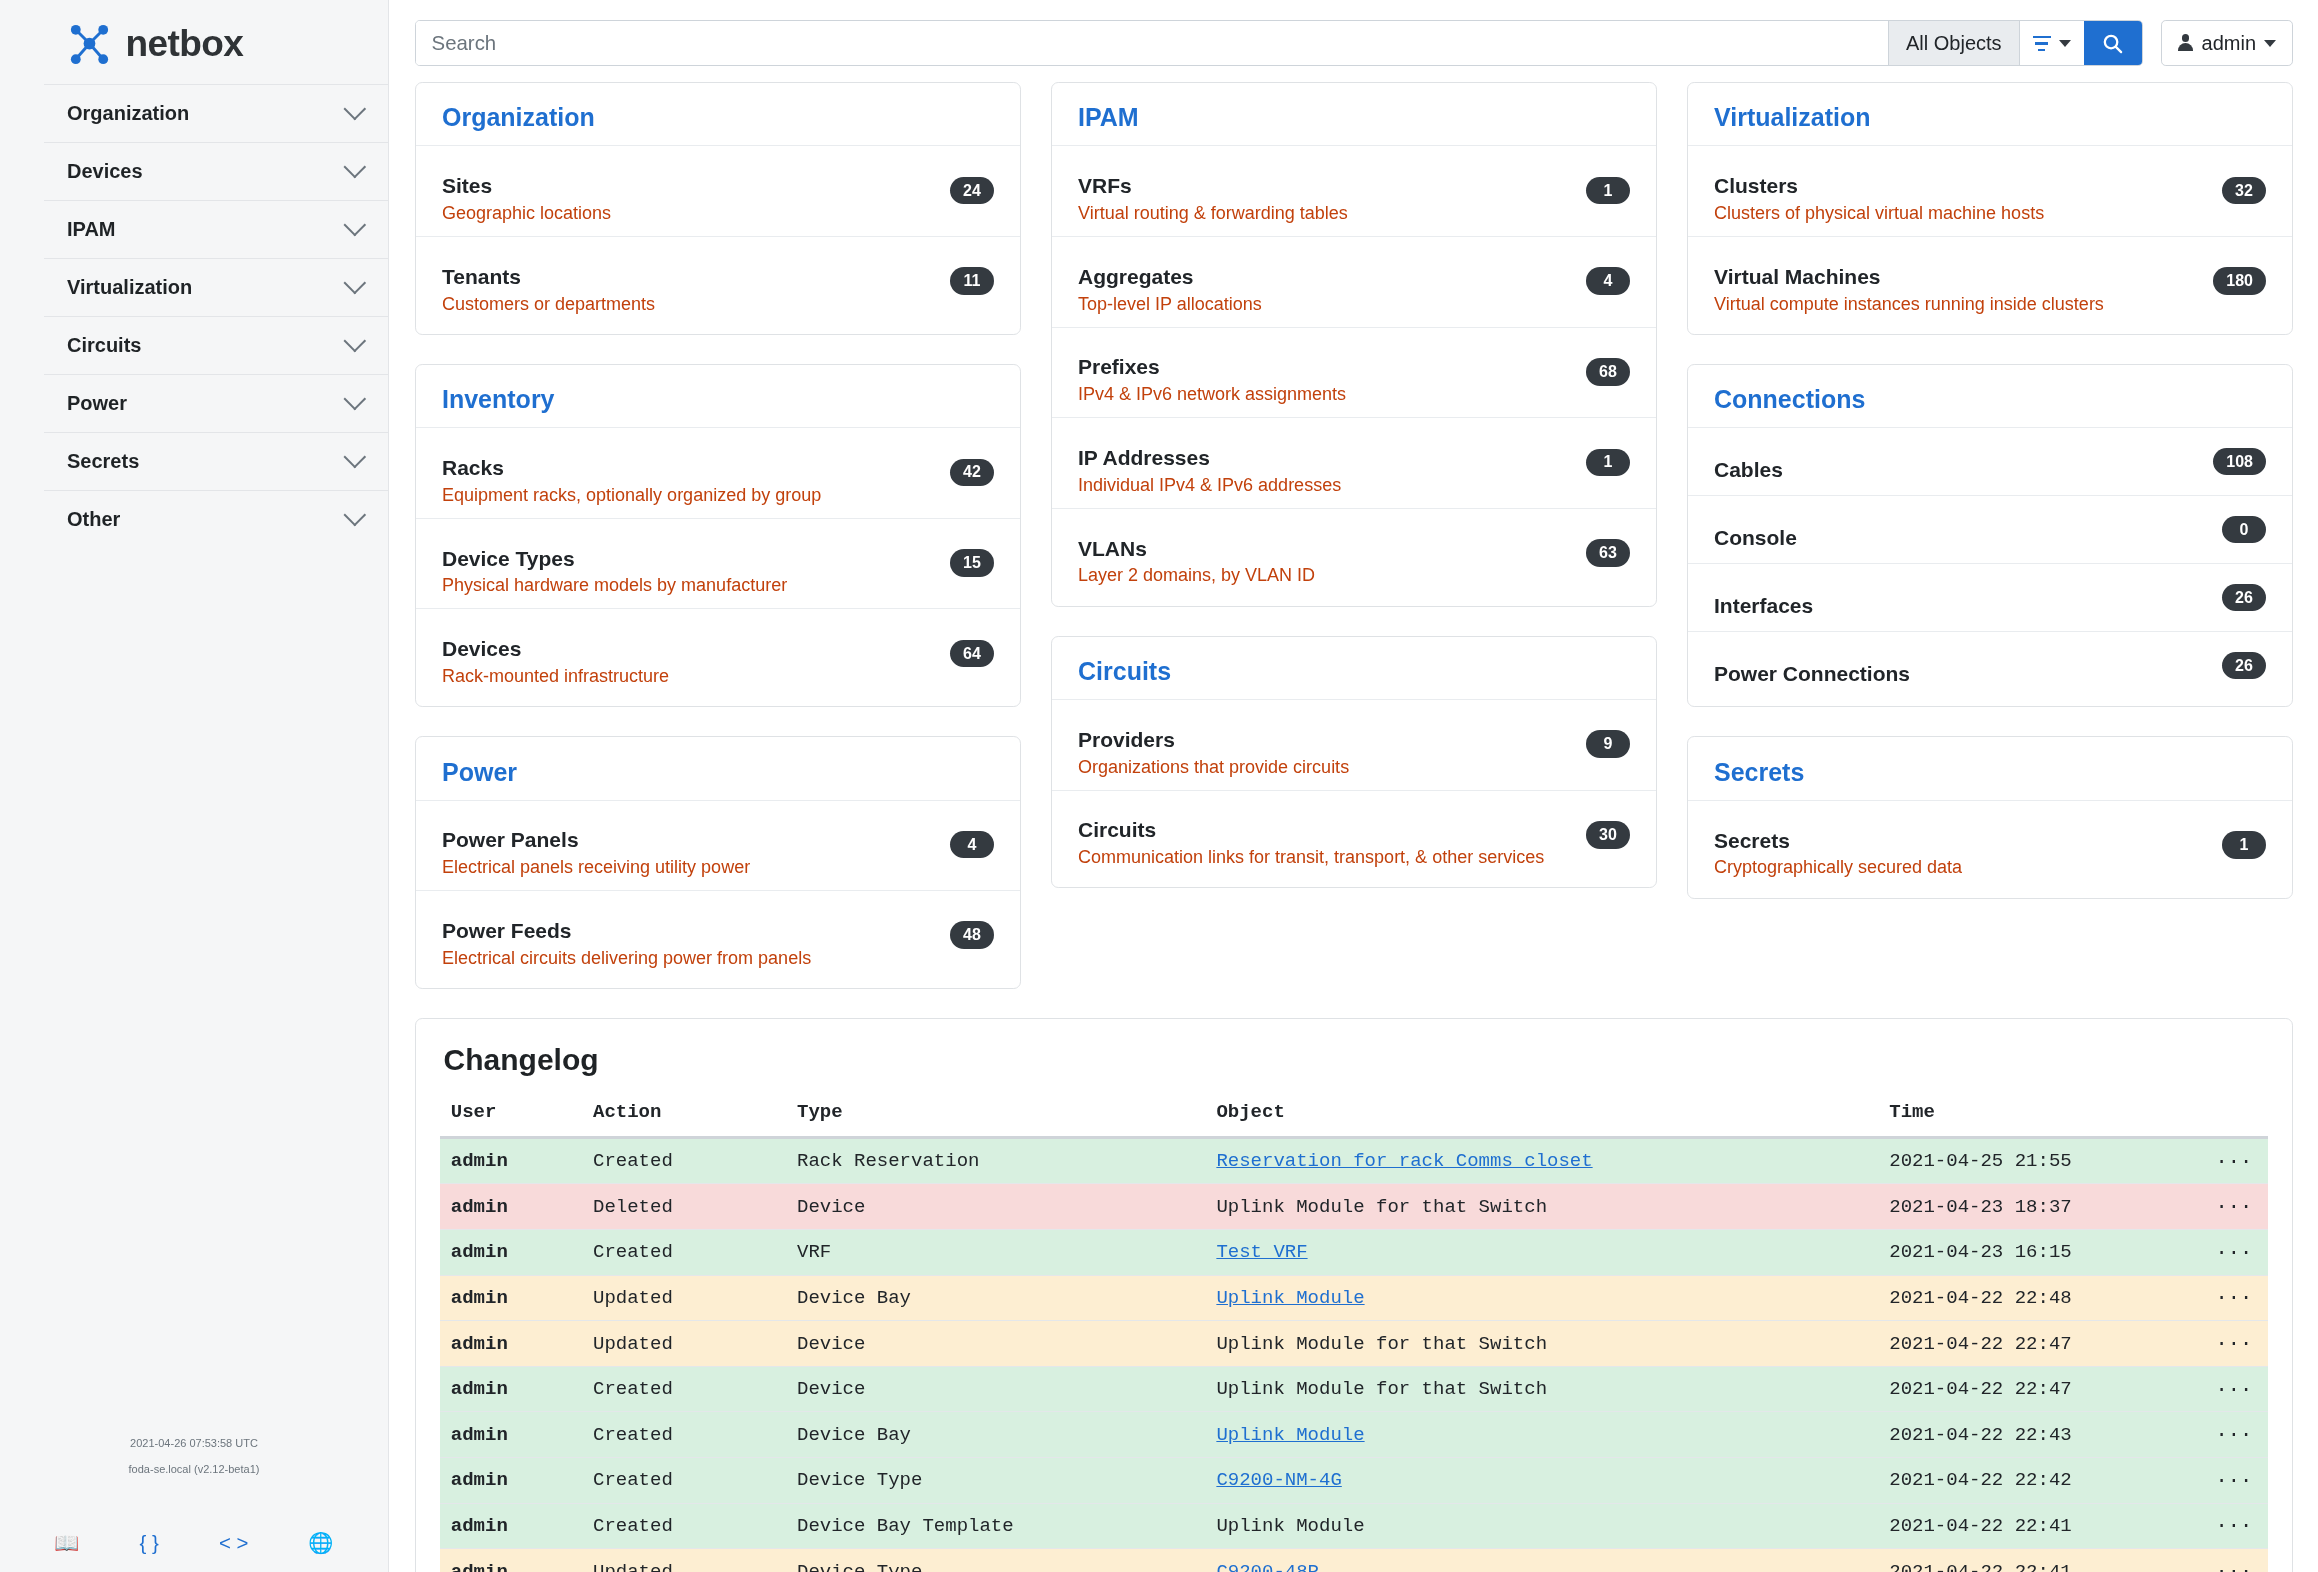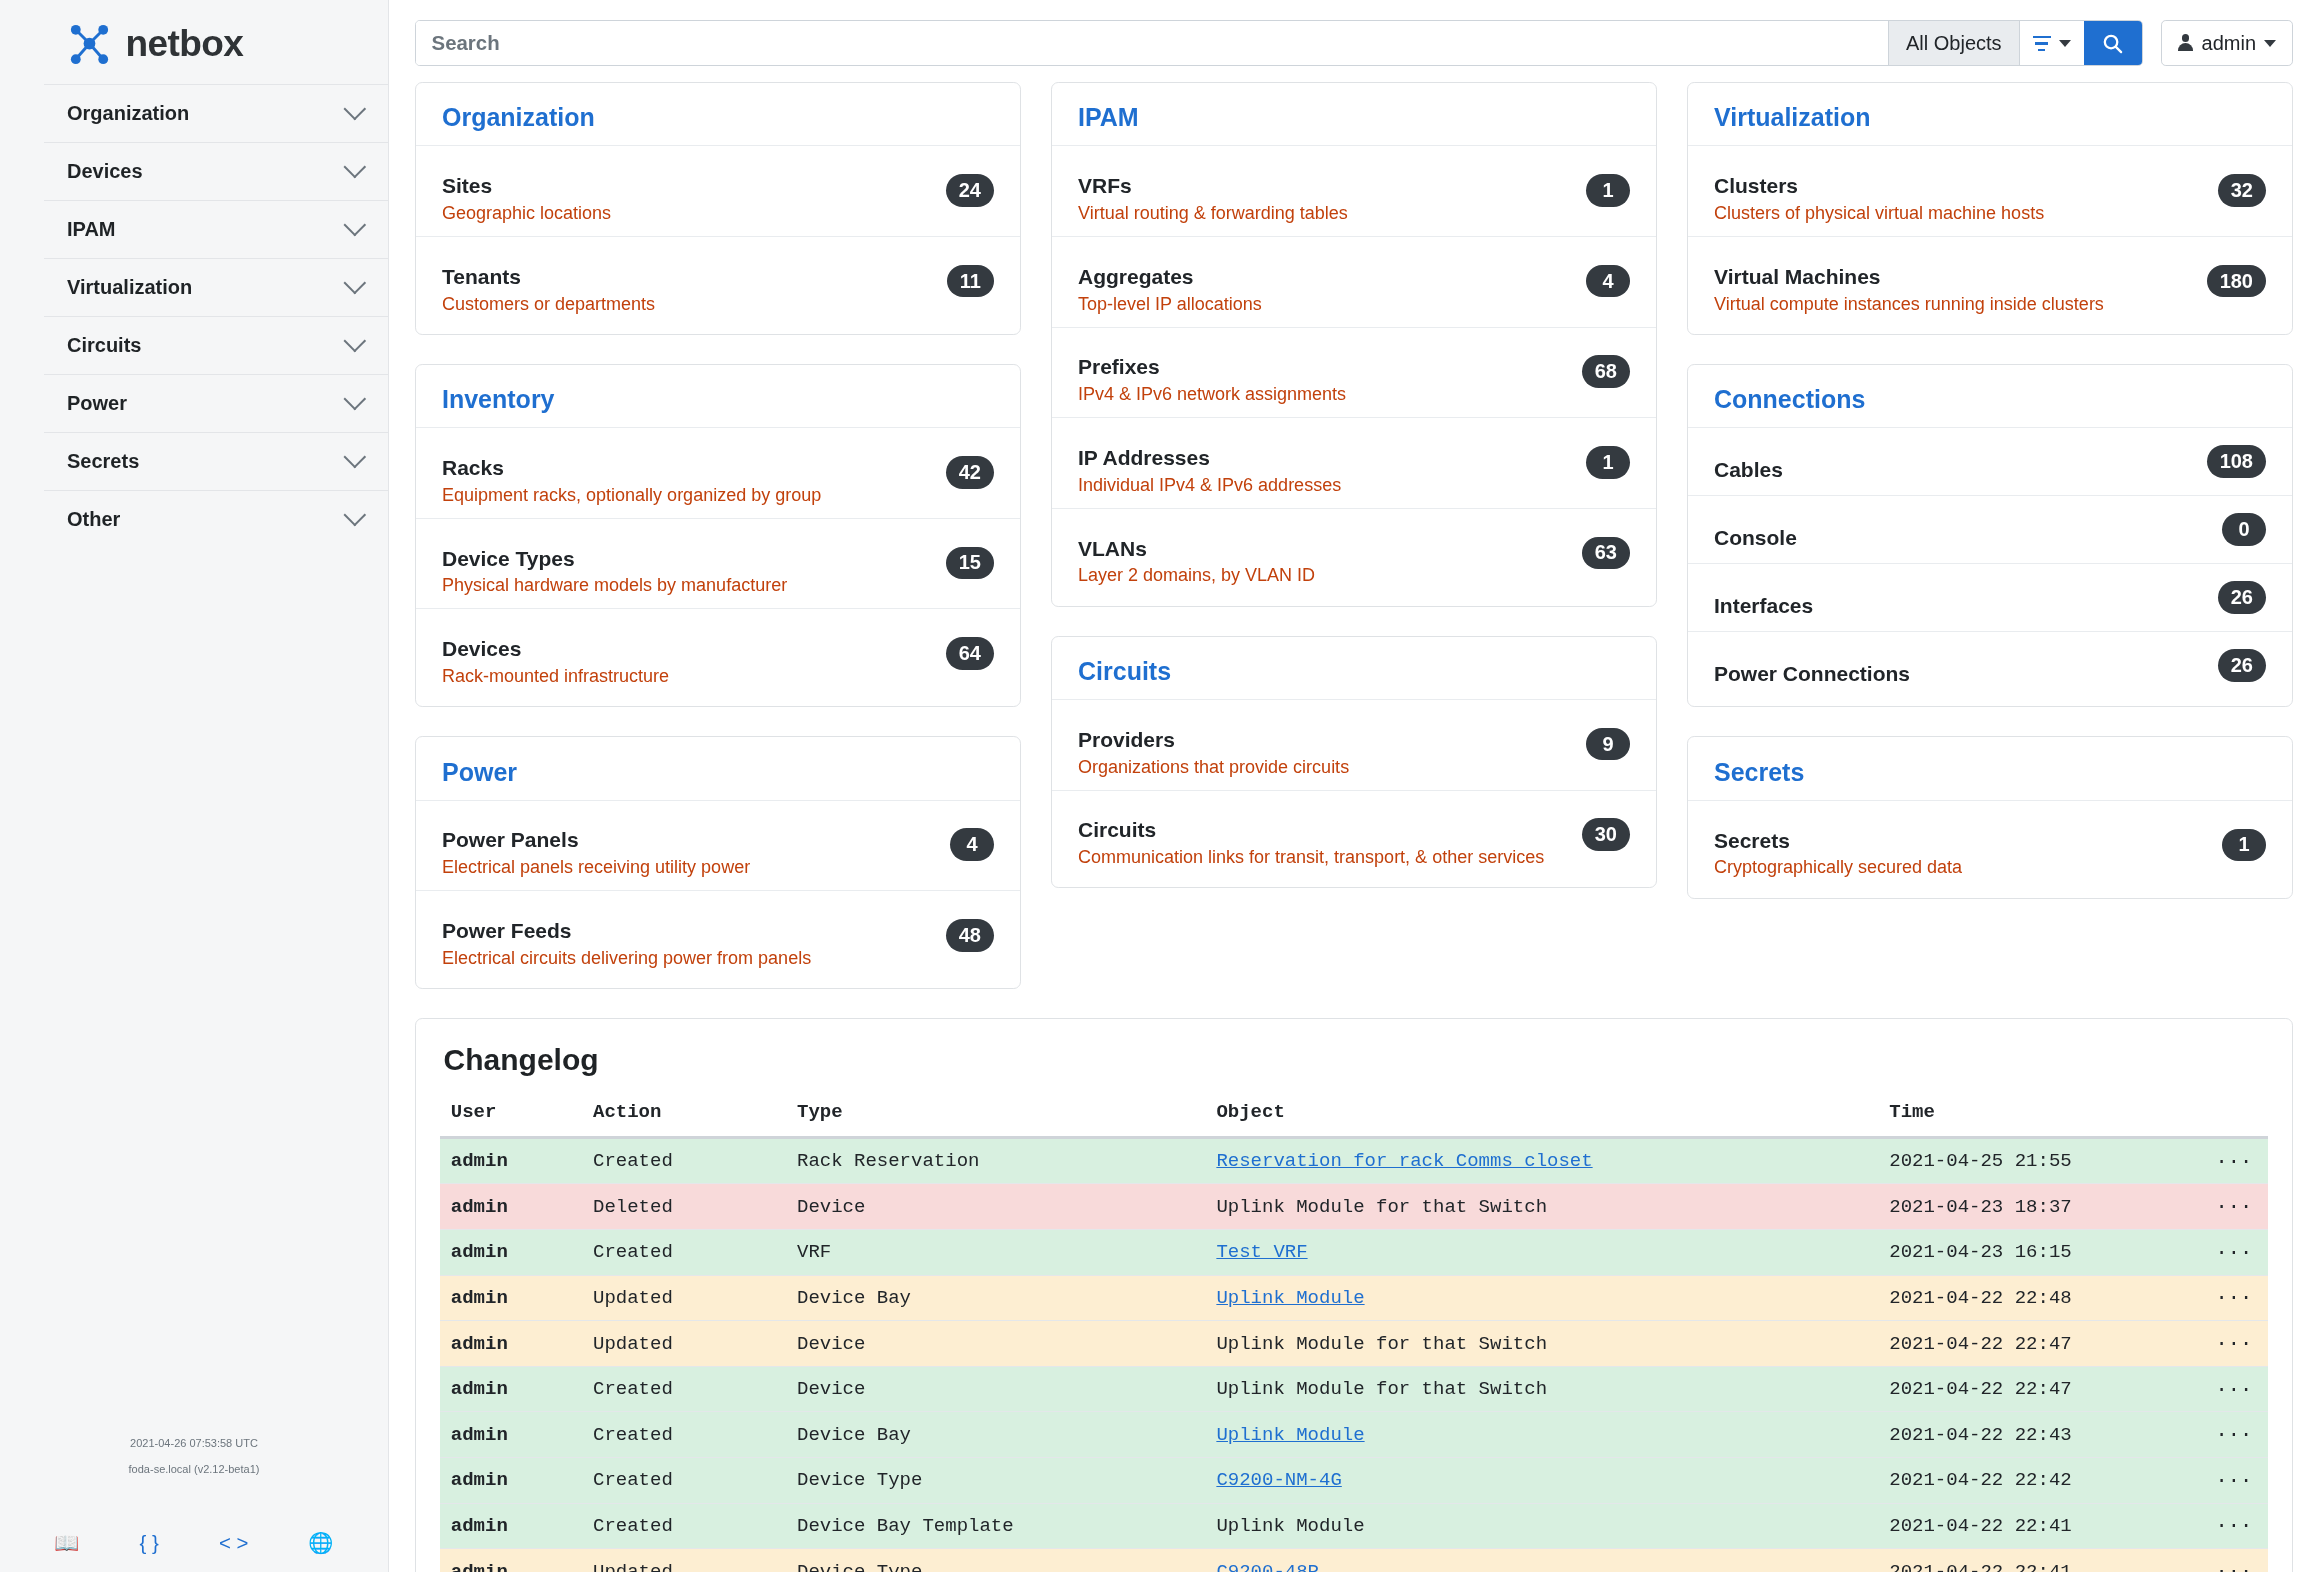--- a/index.html
+++ b/index.html
@@ -110,21 +110,20 @@
     background: #fff;
   }
   .search-input {
     flex: 1;
     border: none;
     outline: none;
     font-size: 20.4px;
     padding: 0 15.6px;
     color: #1d4ed8;
     font-family: "Liberation Sans", sans-serif;
-    font-weight: bold;
   }
   .search-input::placeholder { color: #6c757d; }
   .objects-btn {
     display: flex;
     align-items: center;
     padding: 0 17px;
     background: #e9ecef;
     border-left: 0.6px solid #ced4da;
     font-size: 20px;
     color: #212529;
@@ -231,21 +230,21 @@
     color: #212529;
     margin-top: 17px;
   }
   .row-desc {
     font-size: 18px;
     color: #c2410c;
   }
   .badge {
     background: #343a40;
     color: #fff;
-    font-size: 20px;
+    font-size: 16px;
     font-weight: 700;
     border-radius: 599px;
     padding: 4.8px 13px;
     min-width: 44px;
     text-align: center;
     white-space: nowrap;
   }
   .card-row.compact { padding-top: 13px; padding-bottom: 13px; }
 
   

